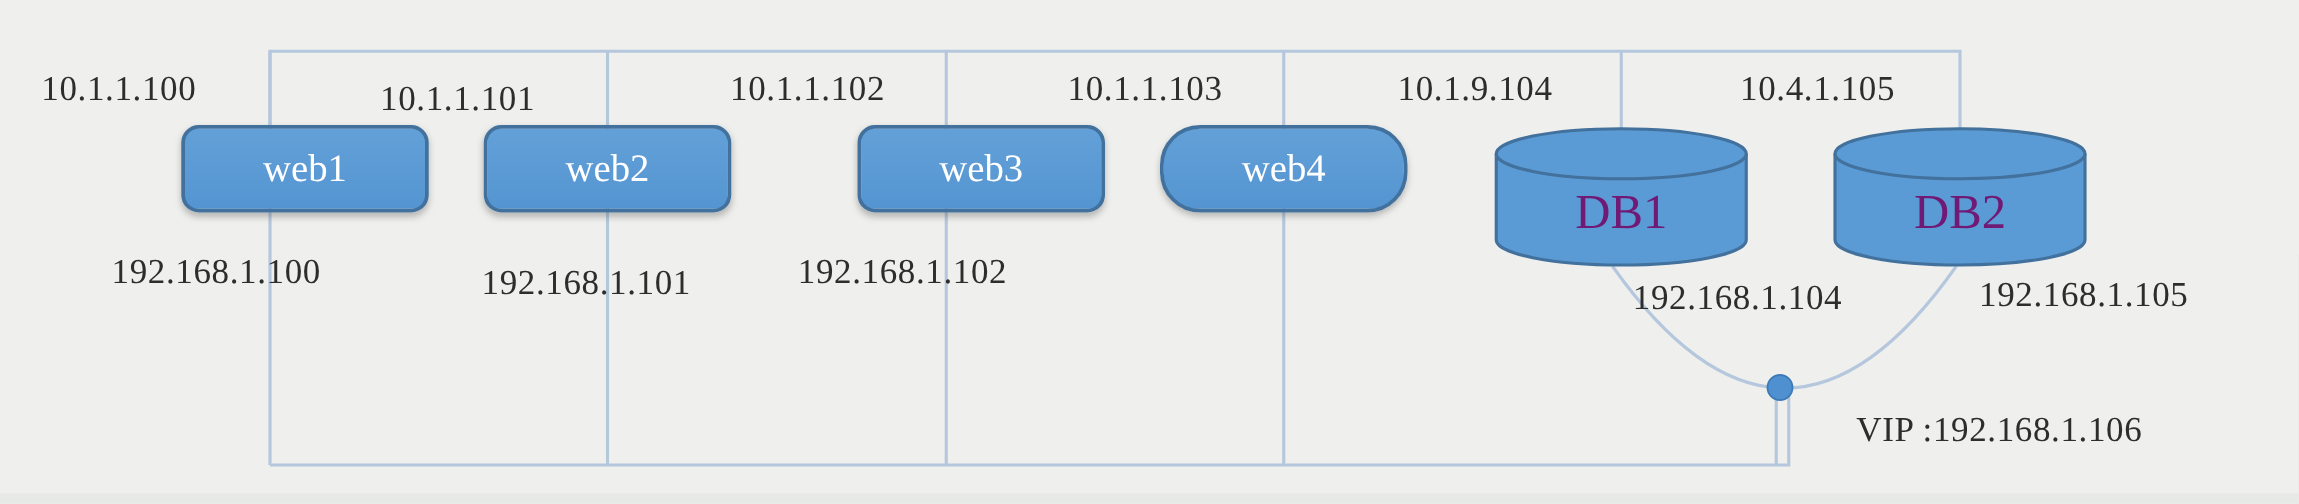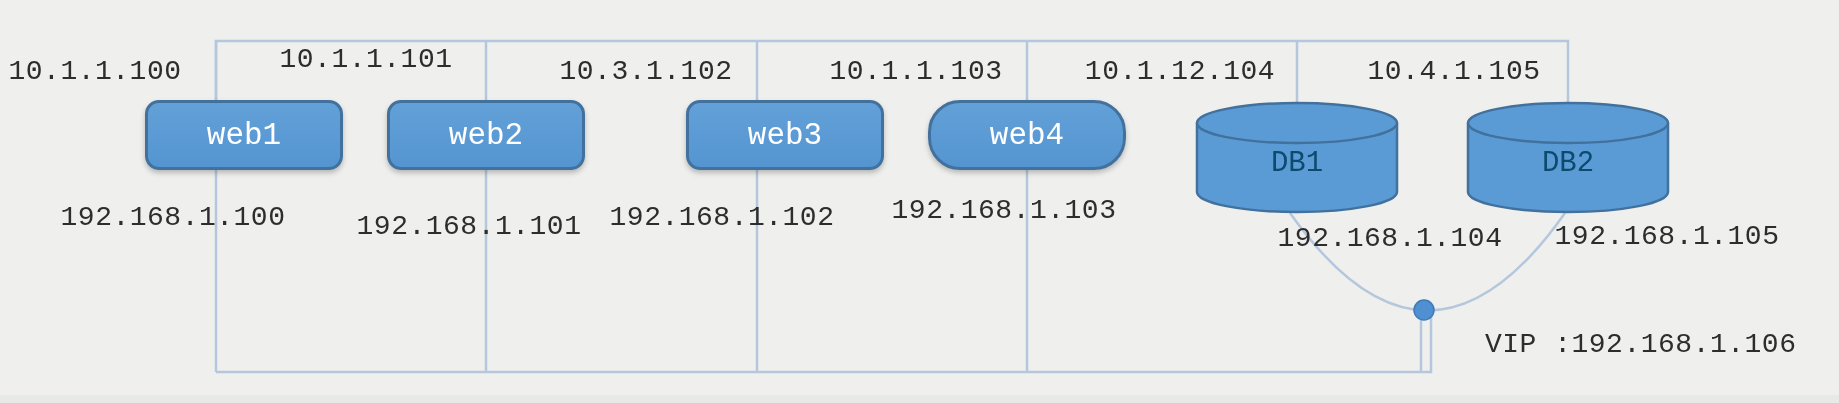--- a/index.html
+++ b/index.html
@@ -1,21 +1,21 @@
 <!DOCTYPE html>
 <html><head>
 <meta charset="utf-8">
 <style>
   html,body{margin:0;padding:0;background:#e7e9e7;}
   #canvas{
     position:relative;
     width:1839px;height:395px;
     background:#efefed;
     overflow:hidden;
-    font-family:Liberation Mono, monospace;
+    font-family:Liberation Serif, serif;
   }
   #wires{position:absolute;left:0;top:0;}
   .ip-label{
     position:absolute;
     transform:translateX(-50%);
     white-space:nowrap;
     font-size:28px;
     color:#2d2d2d;
     letter-spacing:0.5px;
   }
@@ -37,22 +37,22 @@
     display:flex;align-items:center;justify-content:center;
     box-shadow:0 3px 5px rgba(80,80,80,0.35);
   }
   .server-box span{
     color:#ffffff;
     font-size:31px;
   }
   .db-label{
     position:absolute;
     transform:translateX(-50%);
-    color:#0c4a6e;
-    font-size:29px;
+    color:#701a75;
+    font-size:39px;
   }
 </style>
 </head>
 <body>
 
 <div id="canvas">
 
   <svg id="wires" width="1839" height="403" viewBox="0 0 1839 403">
 
     <polyline points="216,100 216,41 1568,41 1568,104" fill="none" stroke="#b5c7dd" stroke-width="2.5"></polyline>
@@ -76,24 +76,24 @@
 
     <g>
       <path d="M 1468 123 V 192 A 100 20 0 0 0 1668 192 V 123" fill="#5b9bd5" stroke="#41719c" stroke-width="2.5"></path>
       <ellipse cx="1568" cy="123" rx="100" ry="20" fill="#5b9bd5" stroke="#41719c" stroke-width="2.5"></ellipse>
     </g>
 
     <circle cx="1424" cy="310" r="10" fill="#4f90d0" stroke="#3f7ab8" stroke-width="1.5"></circle>
   </svg>
 
   <span class="ip-label" style="left:95px;  top:56px;">10.1.1.100</span>
-  <span class="ip-label" style="left:366px; top:44px;">10.1.1.101</span>
-  <span class="ip-label" style="left:646px; top:56px;">10.3.1.102</span>
+  <span class="ip-label" style="left:366px; top:64px;">10.1.1.101</span>
+  <span class="ip-label" style="left:646px; top:56px;">10.1.1.102</span>
   <span class="ip-label" style="left:916px; top:56px;">10.1.1.103</span>
-  <span class="ip-label" style="left:1180px;top:56px;">10.1.12.104</span>
+  <span class="ip-label" style="left:1180px;top:56px;">10.1.9.104</span>
   <span class="ip-label" style="left:1454px;top:56px;">10.4.1.105</span>
 
   <div class="server-box" style="left:216px; top:100px;margin-left:28px;">
     <span>web1</span>
   </div>
   <div class="server-box" style="left:486px; top:100px;">
     <span>web2</span>
   </div>
   <div class="server-box" style="left:757px; top:100px;margin-left:28px;">
     <span>web3</span>
@@ -101,19 +101,18 @@
   <div class="server-box" style="left:1027px;top:100px;border-radius:32px;">
     <span>web4</span>
   </div>
 
   <span class="db-label" style="left:1297px;top:147px;">DB1</span>
   <span class="db-label" style="left:1568px;top:147px;">DB2</span>
 
   <span class="ip-label" style="left:173px; top:202px;">192.168.1.100</span>
   <span class="ip-label" style="left:469px; top:211px;text-align:right;">192.168.1.101</span>
   <span class="ip-label" style="left:722px; top:202px;">192.168.1.102</span>
-  <span class="ip-label" style="left:1004px;top:195px;">192.168.1.103</span>
   <span class="ip-label" style="left:1390px;top:223px;">192.168.1.104</span>
   <span class="ip-label" style="left:1667px;top:221px;">192.168.1.105</span>
 
   <span class="vip-label" style="left:1485px;top:329px;">VIP :192.168.1.106</span>
 
 </div>
 
 </body></html>

